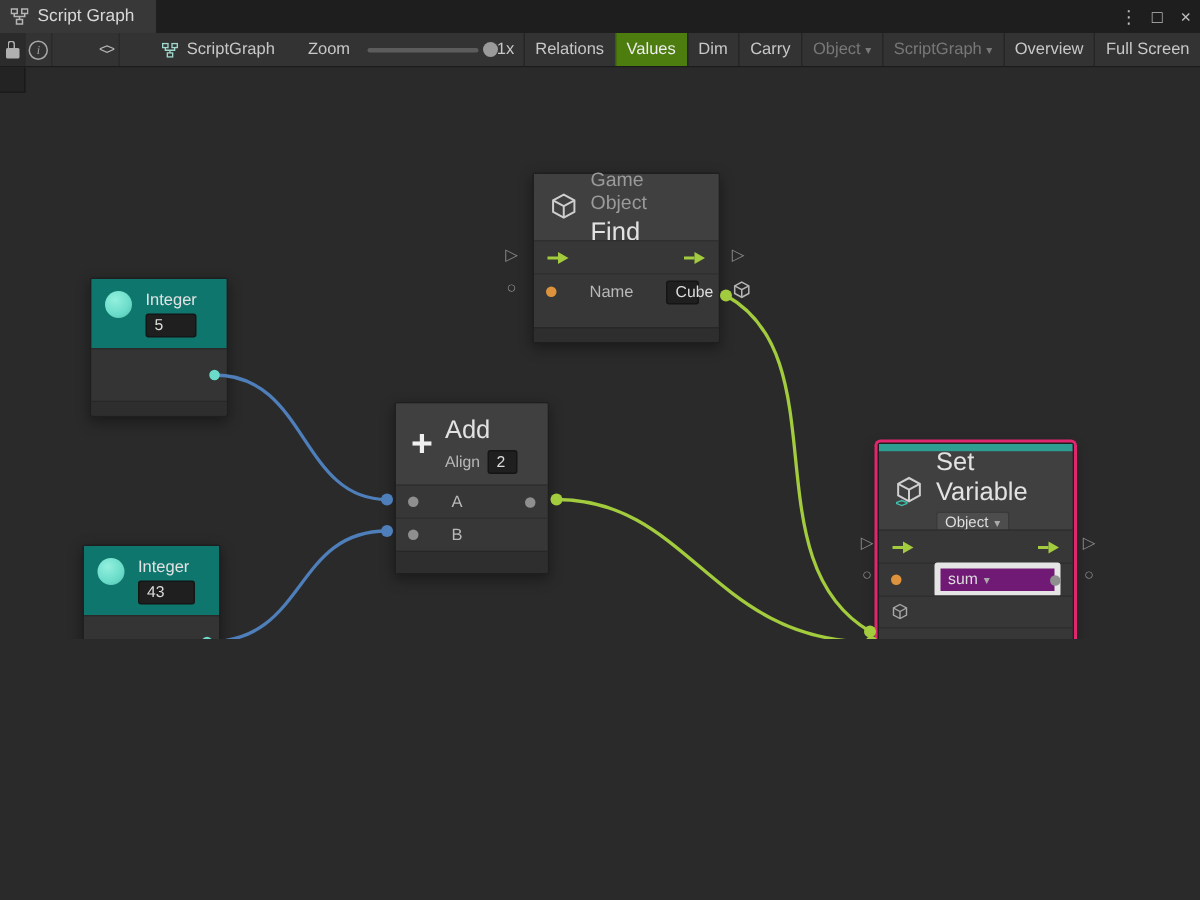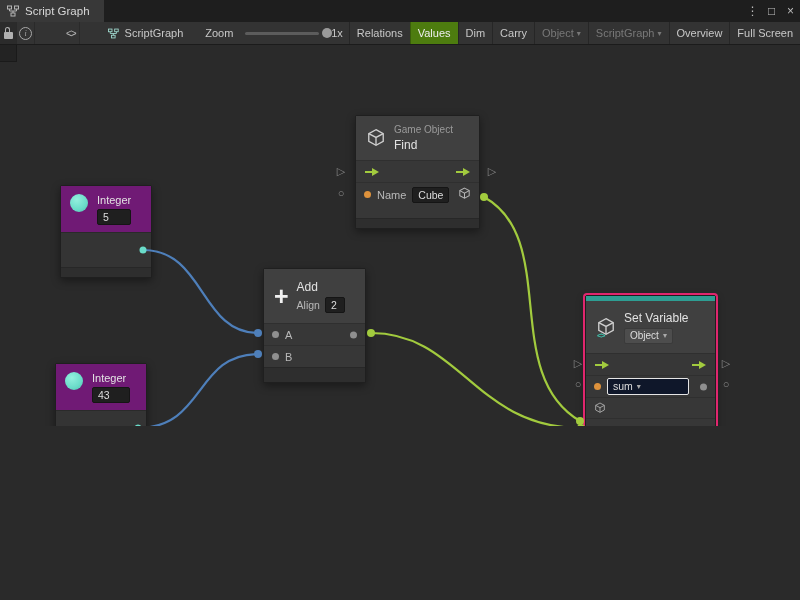--- a/index.html
+++ b/index.html
@@ -33,38 +33,38 @@
   
   .canvas{position:absolute;left:0;top:45px;width:800px;height:555px;background:var(--canvas-bg,#2a2a2a)}
   .corner-box{position:absolute;left:0;top:0;width:16px;height:16px;background:#232323;border-right:1px solid #1a1a1a;border-bottom:1px solid #1a1a1a}
 
   
   .node{position:absolute;background:#383838;border:1px solid #1f1f1f;border-radius:2px;box-shadow:0 3px 9px rgba(0,0,0,.4);font-size:11px;color:#ccc;box-sizing:border-box}
   .node.selected{box-shadow:0 0 0 2px var(--selection-pink,#e0266e),0 3px 9px rgba(0,0,0,.4)}
   .teal-strip{height:5px;background:var(--header-teal,#2e9e93)}
   .n-head{display:flex;align-items:center;gap:8px;padding:6px 10px;background:#404040;box-sizing:border-box}
   .head-stack{display:flex;flex-direction:column;gap:3px}
-  .n-cat{font-size:10px;color:#9a9a9a}
-  .n-title{font-size:12px;color:#e2e2e2}
-  .n-row{position:relative;height:22px;display:flex;align-items:center;background:#373737;border-top:1px solid #2f2f2f;padding:0 8px;gap:6px;box-sizing:border-box}
+  .n-cat{font-size:13px;color:#9a9a9a}
+  .n-title{font-size:17px;color:#e2e2e2}
+  .n-row{position:relative;height:22px;display:flex;align-items:center;background:#373737;border-top:1px solid #2f2f2f;padding:0 8px;gap:22px;box-sizing:border-box}
   .n-spacer{height:12px;background:#373737}
   .n-footer{height:9px;background:#2e2e2e;border-top:1px solid #272727}
   .n-footer.tall{height:14px}
   .vfield{background:#1f1f1f;border:1px solid #151515;border-radius:2px;color:#ddd;padding:0 5px;font-size:10.5px;line-height:14px;display:inline-block;min-width:10px}
   .p-label{color:#b9b9b9}
   .pdot{width:7px;height:7px;border-radius:50%;background:#8f8f8f;flex:0 0 auto}
   .pdot.orange{background:var(--port-orange,#de923c)}
   .right-abs{position:absolute;right:8px;top:50%;transform:translateY(-50%)}
   .teal-ball{width:18px;height:18px;border-radius:50%;background:radial-gradient(circle at 38% 32%,#93f0de,var(--accent-teal,#6adcc9) 60%,#4fbcaa);flex:0 0 auto}
-  .int-head{display:flex;align-items:flex-start;gap:9px;padding:8px 9px;background:#701a75;height:46px;box-sizing:border-box}
+  .int-head{display:flex;align-items:flex-start;gap:9px;padding:8px 9px;background:#0f766e;height:46px;box-sizing:border-box}
   .int-body{position:relative;height:34px;background:#343434;border-top:1px solid #2a2a2a}
   .plus-icon{font-size:25px;font-weight:bold;color:#f0f0f0;line-height:18px;flex:0 0 auto}
   .inputs-line{display:flex;align-items:center;gap:5px;font-size:10.5px;color:#b8b8b8}
   .mini-drop{display:inline-flex;align-items:center;background:#4d4d4d;border:1px solid #3a3a3a;border-radius:2px;padding:0 5px;font-size:10px;color:#ddd;line-height:14px;width:max-content}
-  .var-drop{display:inline-flex;align-items:center;background:#0f172a;border:1px solid #e5e5e5;border-radius:2px;padding:0 5px;font-size:10.5px;color:#ddd;line-height:15px;width:70px}
+  .var-drop{display:inline-flex;align-items:center;background:#701a75;border:4px solid #e5e5e5;border-radius:2px;padding:0 5px;font-size:10.5px;color:#ddd;line-height:15px;width:70px}
   .dd{font-size:8px;color:#aaa;margin-left:4px}
   .sv-icon{position:relative;width:20px;height:20px;flex:0 0 auto}
   .code-mini{position:absolute;left:1px;bottom:-3px;font-style:normal;font-weight:bold;font-size:8px;letter-spacing:-1px;color:#3fc3ae}
   .arrow-ic{color:var(--edge-green,#a2cb3e);display:flex;align-items:center}
   .ml-auto{margin-left:auto}
 
   
   .pglyph{position:absolute;transform:translate(-50%,-50%);color:#8a8a8a;font-size:11px;line-height:1;z-index:3}
   .edges{position:absolute;left:0;top:0;pointer-events:none;z-index:5}
   .e-blue{stroke:var(--edge-blue,#4e7fba);stroke-width:2.2;fill:none}

